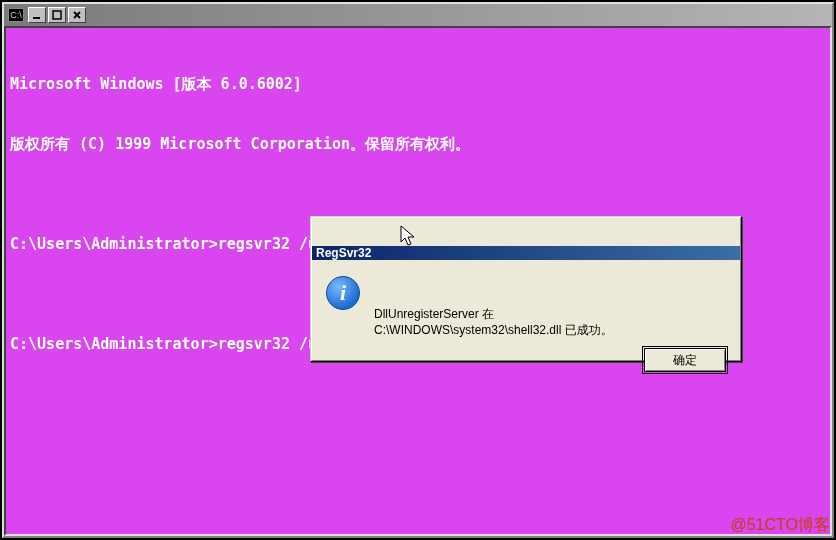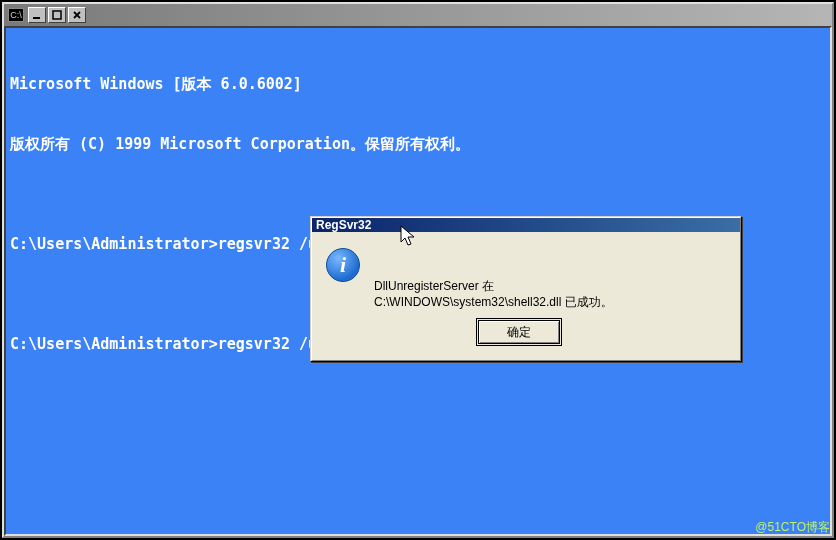--- a/index.html
+++ b/index.html
@@ -42,21 +42,21 @@
       background: #c0c0c0;
       border: 1px solid #fff;
       border-right-color: #404040; border-bottom-color: #404040;
       display: flex; align-items: center; justify-content: center;
       font-family: sans-serif; font-size: 11px; font-weight: bold;
       color: #000; cursor: pointer;
     }
     .titlebar-btn svg { width: 10px; height: 10px; }
     .terminal {
       flex: 1;
-      background: #3b82f6;
+      background: #d946ef;
       color: #fff;
       padding: 6px 4px;
       font-family: "NSimSun", "MS Gothic", "Consolas", monospace;
       font-size: 15px;
       line-height: 20px;
       white-space: pre;
       border: 2px solid #404040;
       border-top-color: #404040; border-left-color: #404040;
       border-right-color: #e0e0e0; border-bottom-color: #e0e0e0;
       overflow: hidden;
@@ -79,20 +79,21 @@
       display: flex; flex-direction: column;
     }
     .dialog-titlebar {
       background: linear-gradient(to right, #0a246a, #3a6ea5);
       height: 20px;
       color: #fff;
       font-size: 12px; font-weight: bold;
       display: flex; align-items: center;
       padding-left: 4px;
       font-family: Tahoma, sans-serif;
+      margin-top: 28px;
     }
     .dialog-body {
       flex: 1;
       display: flex;
       padding: 16px 14px 10px 14px;
       gap: 14px;
       font-family: "SimSun", Tahoma, sans-serif;
       font-size: 12px;
       color: #000;
     }
@@ -100,42 +101,42 @@
       width: 34px; height: 34px; flex: none;
       border-radius: 50%;
       background: radial-gradient(circle at 35% 30%, #7ab8ff, #1e6cd0 70%);
       border: 1px solid #0a4b9a;
       display: flex; align-items: center; justify-content: center;
       color: #fff; font-family: Georgia, serif;
       font-weight: bold; font-size: 22px; font-style: italic;
     }
     .dialog-text { line-height: 16px; padding-top: 2px; margin-top: 28px; }
     .dialog-footer {
-      display: flex; justify-content: center;
+      display: flex; justify-content: flex-end;
       padding: 0 14px 28px 0;
     }
     .ok-btn {
       width: 82px; height: 24px;
       background: #ece9d8;
       border: 1px solid #000;
       box-shadow: inset 1px 1px 0 #fff, inset -1px -1px 0 #808080;
       font-size: 12px; font-family: "SimSun", Tahoma, sans-serif;
       cursor: pointer;
       outline: 1px solid #000;
       outline-offset: 1px;
     }
     .cursor-img {
       position: absolute;
       left: 400px; top: 225px;
       pointer-events: none;
     }
     .watermark {
       position: absolute;
       right: 6px; bottom: 4px;
-      color: #bef264; font-size: 12px;
+      color: #c2410c; font-size: 16px;
       font-family: Arial, sans-serif;
     }
   </style>
 </head>
 <body>
 
 <div class="window">
   <div class="titlebar">
     <div class="titlebar-icon">C:\</div>
     <div class="titlebar-buttons">

